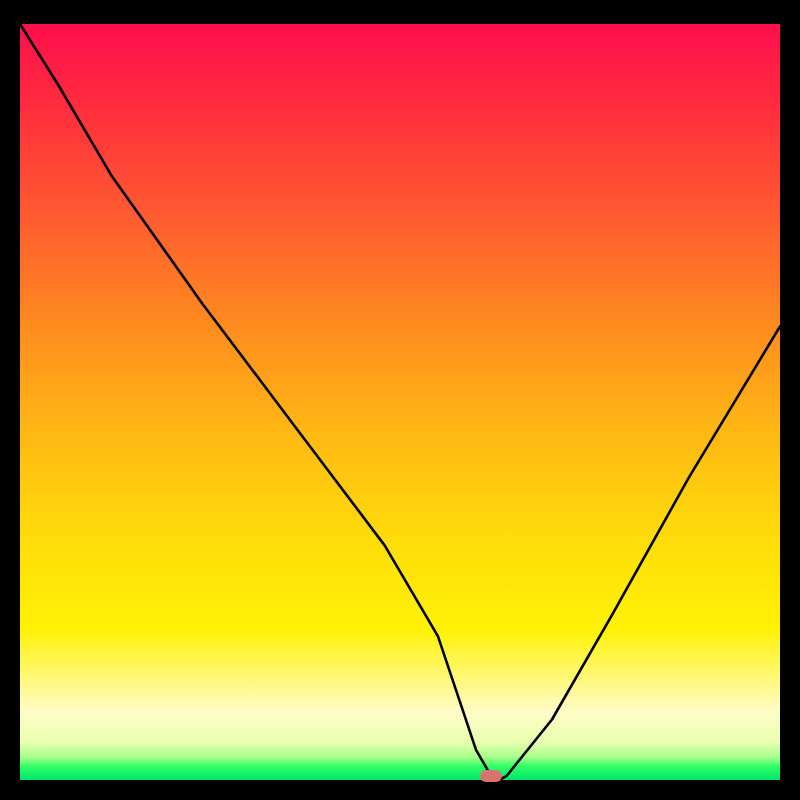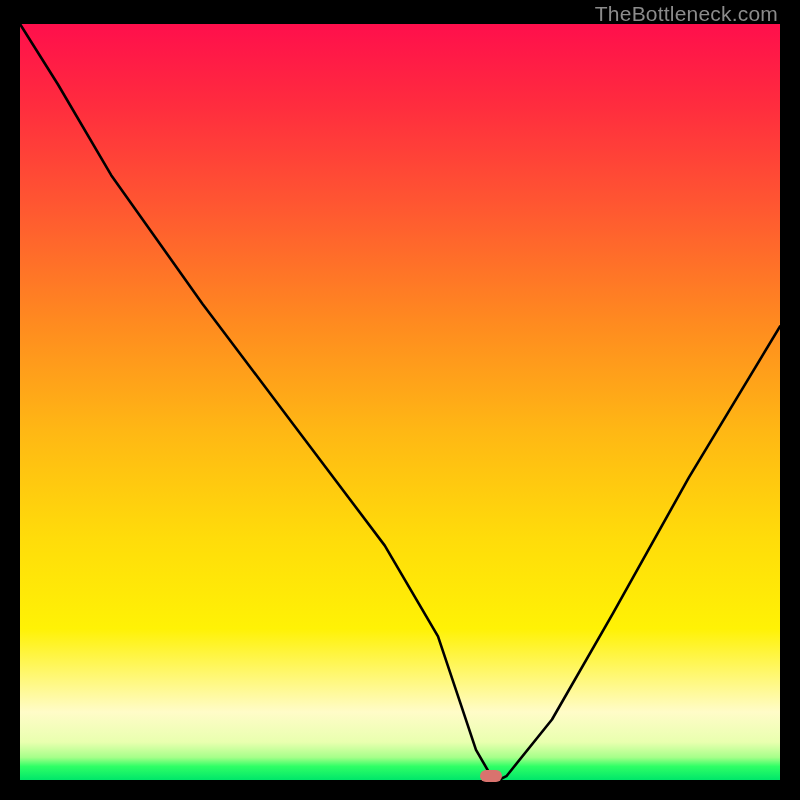--- a/index.html
+++ b/index.html
@@ -71,21 +71,20 @@
     height: 12px;
     border-radius: 6px;
     background: #d9736e;
     transform: translate(-50%, -50%);
   }
 </style>
 </head>
 <body>
 
 <div class="container">
-  <div class="watermark">TheBottleneck.com</div>
   <div class="plot-area">
     <div class="gradient-bg"></div>
     <svg class="curve" viewBox="0 0 760 756" preserveAspectRatio="none">
       <path id="curve-path" fill="none" stroke="#000" stroke-width="2.6" stroke-linejoin="round" stroke-linecap="round" d="M0.0 0.0 L38.0 60.5 L91.2 151.2 L182.4 279.7 L273.6 400.7 L364.8 521.6 L418.0 612.4 L440.8 680.4 L456.0 725.8 L471.2 752.2 L478.8 756.0 L486.4 752.2 L532.0 695.5 L592.8 589.7 L668.8 453.6 L760.0 302.4"></path>
     </svg>
     <div id="marker" class="marker" style="left: 471.2px; top: 752px;"></div>
   </div>
 </div>
 
 </body></html>

